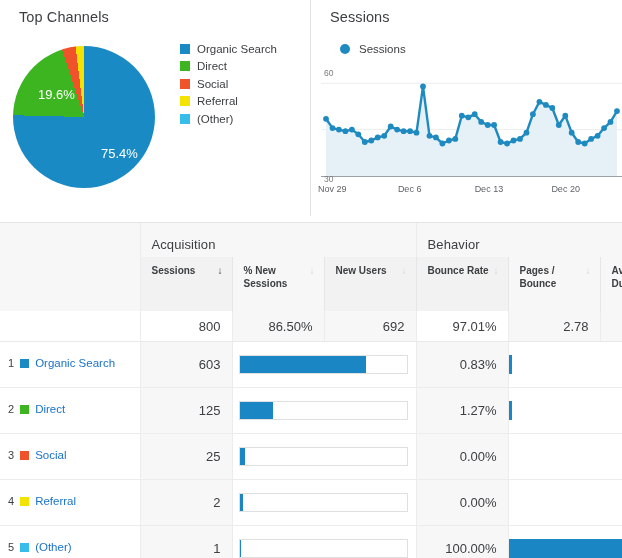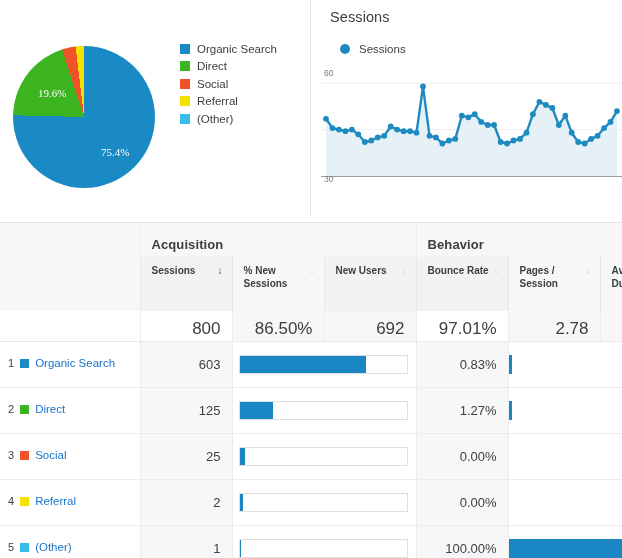--- a/index.html
+++ b/index.html
@@ -52,22 +52,22 @@
     height: 142px;
   }
   .pie {
     width: 142px;
     height: 142px;
     border-radius: 50%;
   }
   .pie-label {
     position: absolute;
     color: #ffffff;
-    font-size: 11px;
-    font-family: Liberation Serif, serif;
+    font-size: 13px;
+    font-family: Liberation Sans, sans-serif;
   }
   .pie-label.major { left: 88px; top: 100px; }
   .pie-label.minor { left: 25px; top: 41px; }
 
   .pie-legend {
     position: absolute;
     left: 180px;
     top: 40px;
   }
   .legend-row {
@@ -160,21 +160,21 @@
   .col-pps   { width: 92px; }
   .col-dur   { width: 60px; }
 
   
   .grp-cell {
     height: 34px;
     background: #f7f7f7;
     border-right: 1px solid #ececec;
     font-size: 13px;
     color: #3c4043;
-    font-weight: 700;
+    font-weight: 400;
     text-align: left;
     padding: 14px 0 0 11px !important;
     letter-spacing: .1px;
   }
   .grp-blank {
     height: 34px;
     background: #f7f7f7;
     border-right: 1px solid #ececec;
   }
 
@@ -199,21 +199,21 @@
     top: 8px;
     font-size: 10px;
     line-height: 11px;
     color: #d5d5d5;
   }
   .sort-arrow.active { color: #3c4043; }
 
   
   .tot {
     height: 30px;
-    font-size: 17px;
+    font-size: 13px;
     color: #3c4043;
     text-align: right;
     padding: 8px 11px 0 0 !important;
     border-right: 1px solid #ececec;
     border-bottom: 1px solid #e9e9e9;
     background: #ffffff;
   }
   .tot.shade { background: #f7f7f7; }
   .tot.blank { background: #ffffff; border-right: 1px solid #ececec; }
 
@@ -277,20 +277,21 @@
     height: 22px;
     background: #1a87c4;
   }
 </style>
 </head>
 <body>
 
 <div class="panels">
 
   <div class="panel panel-left">
+    <div class="panel-title">Top Channels</div>
 
     <div class="pie-wrap">
       <div class="pie" id="pie-disc" style="background: conic-gradient(rgb(26, 138, 196) 0deg, rgb(26, 138, 196) 271.44deg, rgb(60, 181, 33) 271.44deg, rgb(60, 181, 33) 342deg, rgb(240, 83, 42) 342deg, rgb(240, 83, 42) 353.16deg, rgb(242, 227, 0) 353.16deg, rgb(242, 227, 0) 359.64deg, rgb(54, 189, 234) 359.64deg, rgb(54, 189, 234) 360deg);"></div>
       <span class="pie-label major">75.4%</span>
       <span class="pie-label minor">19.6%</span>
     </div>
 
     <div class="pie-legend" id="pie-legend">
         <div class="legend-row">
           <span class="legend-swatch" style="background: rgb(26, 138, 196);"></span>
@@ -374,20 +375,26 @@
         <circle cx="270.1" cy="72.9" r="2.9" fill="#1f8ac0"></circle>
         <circle cx="276.6" cy="69.8" r="2.9" fill="#1f8ac0"></circle>
         <circle cx="283.1" cy="62.1" r="2.9" fill="#1f8ac0"></circle>
         <circle cx="289.5" cy="55.9" r="2.9" fill="#1f8ac0"></circle>
         <circle cx="296.0" cy="45.1" r="2.9" fill="#1f8ac0"></circle>
         <line x1="0" x2="301" y1="110.5" y2="110.5" stroke="#9aa0a6" stroke-width="1"></line>
       </svg>
   </div>
   <span class="ylabel y60">60</span>
   <span class="ylabel y30">30</span>
+  <div class="xaxis" id="xaxis">
+      <span class="xtick" style="left: 1%;">Nov 29</span>
+      <span class="xtick" style="left: 27%;">Dec 6</span>
+      <span class="xtick" style="left: 52%;">Dec 13</span>
+      <span class="xtick" style="left: 77%;">Dec 20</span>
+    </div>
 </div>
 
 <div class="table-zone">
   <table class="gatable">
     <colgroup>
       <col class="col-name">
         <col class="col-sess">
         <col class="col-newp">
       <col class="col-newu">
         <col class="col-br">
@@ -421,21 +428,21 @@
         <span class="sort-arrow">↓</span>
       </th>
 
       <th class="ch">
         <span>Bounce Rate</span>
         <span class="sort-arrow">↓</span>
       </th>
 
       <th class="ch alt">
         <span>Pages /</span><br>
-        <span>Session</span>
+        <span>Bounce</span>
         <span class="sort-arrow">↓</span>
       </th>
 
       <th class="ch alt">
         <span>Av</span><br>
         <span>Du</span>
       </th>
     </tr>
 
     <tr>

